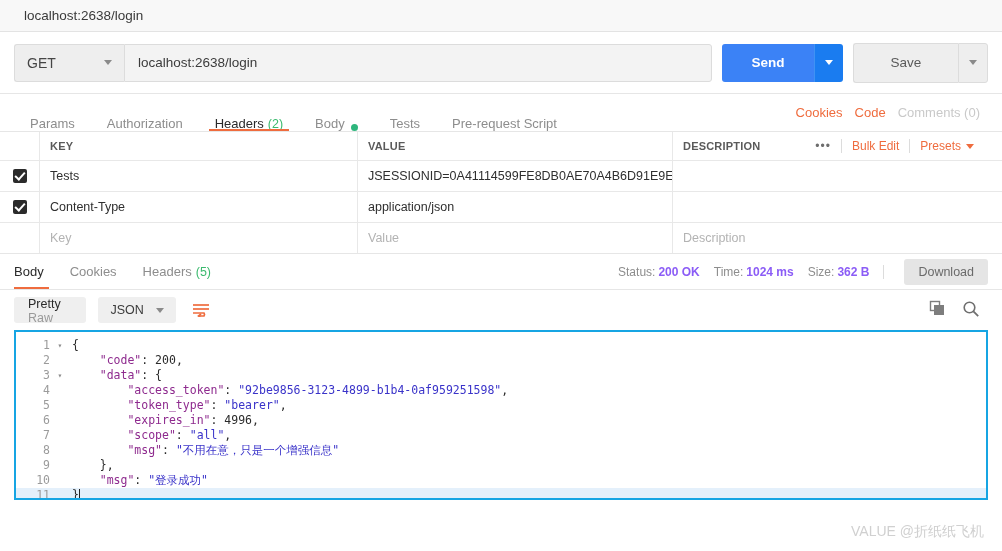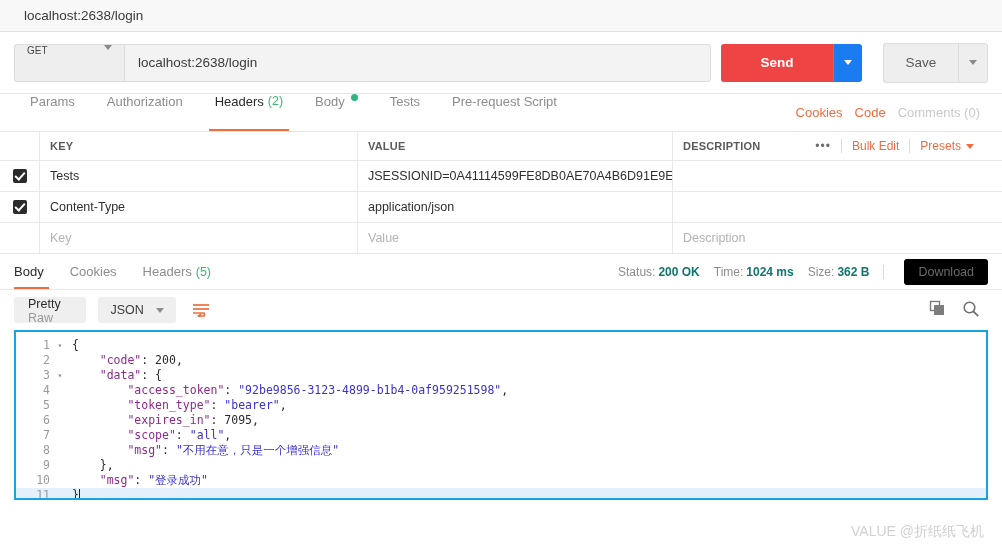--- a/index.html
+++ b/index.html
@@ -43,24 +43,25 @@
     box-sizing: border-box;
   }
   .method-box {
     width: 110px;
     height: 38px;
     background: #eeeeee;
     border: 1px solid #dcdcdc;
     border-right: none;
     border-radius: 3px 0 0 3px;
     display: flex;
+    align-items: center;
     justify-content: space-between;
     padding: 0 12px;
     box-sizing: border-box;
-    font-size: 10px;
+    font-size: 14px;
     color: #454545;
   }
   .caret {
     width: 0; height: 0;
     border-left: 4.5px solid transparent;
     border-right: 4.5px solid transparent;
     border-top: 5px solid #8a8a8a;
   }
   .caret.white {
     border-top-color: #ffffff;
@@ -78,29 +79,29 @@
     font-size: 13.5px;
     color: #3b3b3b;
   }
   .send-group {
     display: flex;
     margin-left: 10px;
   }
   .send-btn {
     height: 38px;
     min-width: 72px;
-    background: #ef4444;
+    background: #3b82f6;
     color: #fff;
     font-weight: bold;
     font-size: 13.5px;
     display: flex;
     align-items: center;
     justify-content: center;
     border-radius: 3px 0 0 3px;
-    padding: 0 20px;
+    padding: 0 10px;
   }
   .send-caret {
     width: 28px;
     height: 38px;
     background: #1a7cf0;
     border-left: 1px solid #3f92f4;
     border-radius: 0 3px 3px 0;
     display: flex;
     align-items: center;
     justify-content: center;
@@ -114,22 +115,21 @@
     min-width: 54px;
     background: #eeeeee;
     border: 1px solid #dcdcdc;
     border-right: none;
     border-radius: 3px 0 0 3px;
     color: #5a5a5a;
     font-size: 13.5px;
     display: flex;
     align-items: center;
     justify-content: center;
-    padding: 0 10px;
-    margin-left: 11px;
+    padding: 0 25px;
   }
   .save-caret {
     width: 28px;
     height: 38px;
     background: #eeeeee;
     border: 1px solid #dcdcdc;
     border-radius: 0 3px 3px 0;
     display: flex;
     align-items: center;
     justify-content: center;
@@ -140,21 +140,21 @@
     height: 38px;
     display: flex;
     align-items: stretch;
     border-bottom: 1px solid #e6e6e6;
     padding: 0 14px 0 14px;
     box-sizing: border-box;
     background: #fff;
   }
   .req-tab {
     display: flex;
-    align-items: flex-start;
+    align-items: flex-end;
     padding: 0 16px;
     font-size: 13px;
     color: #8d8d8d;
     position: relative;
   }
   .req-tab.active {
     color: #2a2a2a;
   }
   .req-tab.active::after {
     content: "";
@@ -308,23 +308,23 @@
     background: #ef6c3e;
   }
   .res-meta {
     margin-left: auto;
     display: flex;
     align-items: center;
     gap: 14px;
     font-size: 12px;
     color: #8d8d8d;
   }
-  .meta-val { color: #0f766e; font-weight: bold; margin-left: 3px; margin-top: 14px; }
+  .meta-val { color: #8b5cf6; font-weight: bold; margin-left: 3px; margin-top: 14px; }
   .download-btn {
-    background: #000000;
+    background: #e5e5e5;
     color: #6a6a6a;
     font-size: 12.5px;
     padding: 6px 14px;
     border-radius: 3px;
     margin-left: 6px;
   }
 
   
   .body-toolbar {
     height: 40px;
@@ -607,21 +607,21 @@
   </div>
 </div>
 
 <div class="editor-wrap">
   <div class="code-area" id="code-area">
       <div class="code-line"><span class="ln">1</span><span class="fold">▾</span><span class="code-text"><span class="p">{</span></span></div>
       <div class="code-line"><span class="ln">2</span><span class="fold"></span><span class="code-text">    <span class="k">"code"</span><span class="p">: </span><span class="n">200</span><span class="p">,</span></span></div>
       <div class="code-line"><span class="ln">3</span><span class="fold">▾</span><span class="code-text">    <span class="k">"data"</span><span class="p">: {</span></span></div>
       <div class="code-line"><span class="ln">4</span><span class="fold"></span><span class="code-text">        <span class="k">"access_token"</span><span class="p">: </span><span class="s">"92be9856-3123-4899-b1b4-0af959251598"</span><span class="p">,</span></span></div>
       <div class="code-line"><span class="ln">5</span><span class="fold"></span><span class="code-text">        <span class="k">"token_type"</span><span class="p">: </span><span class="s">"bearer"</span><span class="p">,</span></span></div>
-      <div class="code-line"><span class="ln">6</span><span class="fold"></span><span class="code-text">        <span class="k">"expires_in"</span><span class="p">: </span><span class="n">7095</span><span class="p">,</span></span></div>
+      <div class="code-line"><span class="ln">6</span><span class="fold"></span><span class="code-text">        <span class="k">"expires_in"</span><span class="p">: </span><span class="n">4996</span><span class="p">,</span></span></div>
       <div class="code-line"><span class="ln">7</span><span class="fold"></span><span class="code-text">        <span class="k">"scope"</span><span class="p">: </span><span class="s">"all"</span><span class="p">,</span></span></div>
       <div class="code-line"><span class="ln">8</span><span class="fold"></span><span class="code-text">        <span class="k">"msg"</span><span class="p">: </span><span class="s">"不用在意，只是一个增强信息"</span></span></div>
       <div class="code-line"><span class="ln">9</span><span class="fold"></span><span class="code-text">    <span class="p">},</span></span></div>
       <div class="code-line"><span class="ln">10</span><span class="fold"></span><span class="code-text">    <span class="k">"msg"</span><span class="p">: </span><span class="s">"登录成功"</span></span></div>
       <div class="code-line active"><span class="ln">11</span><span class="fold"></span><span class="code-text"><span class="p">}</span><span class="cursor"></span></span></div>
     </div>
 </div>
 
 <div class="watermark">VALUE @折纸纸飞机</div>
 

